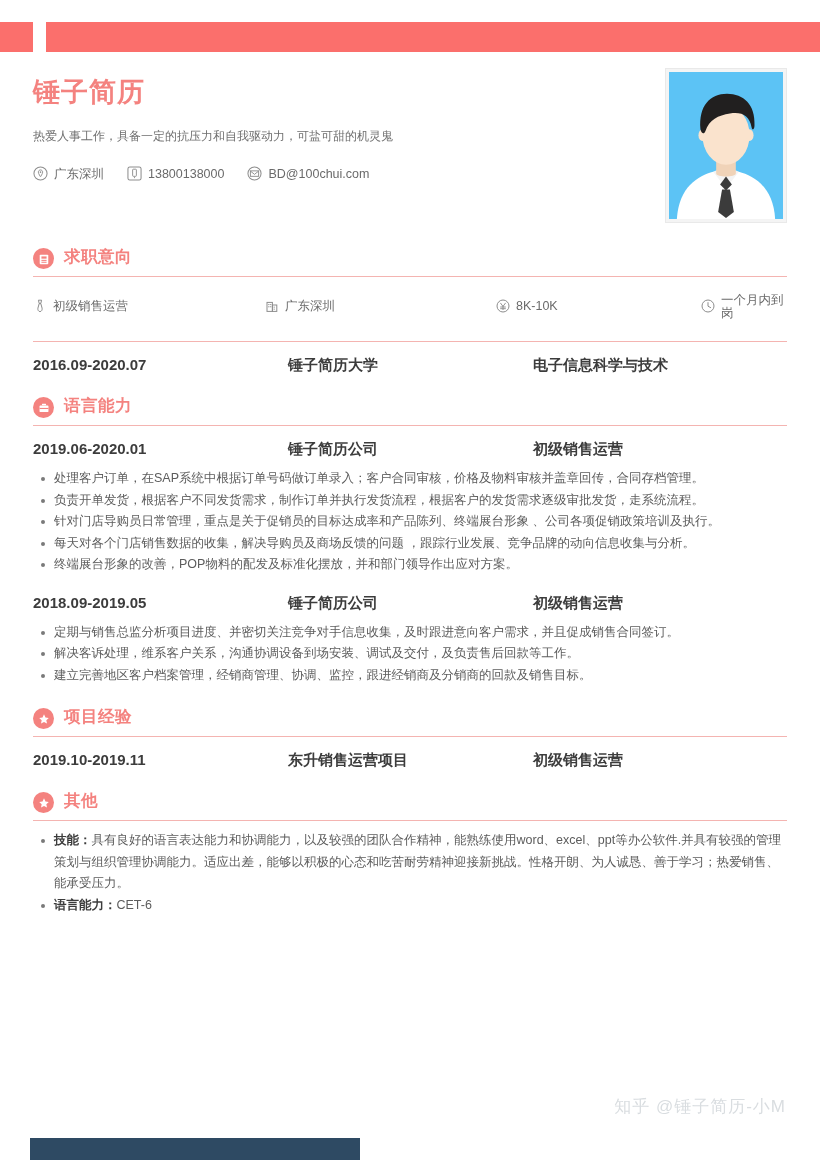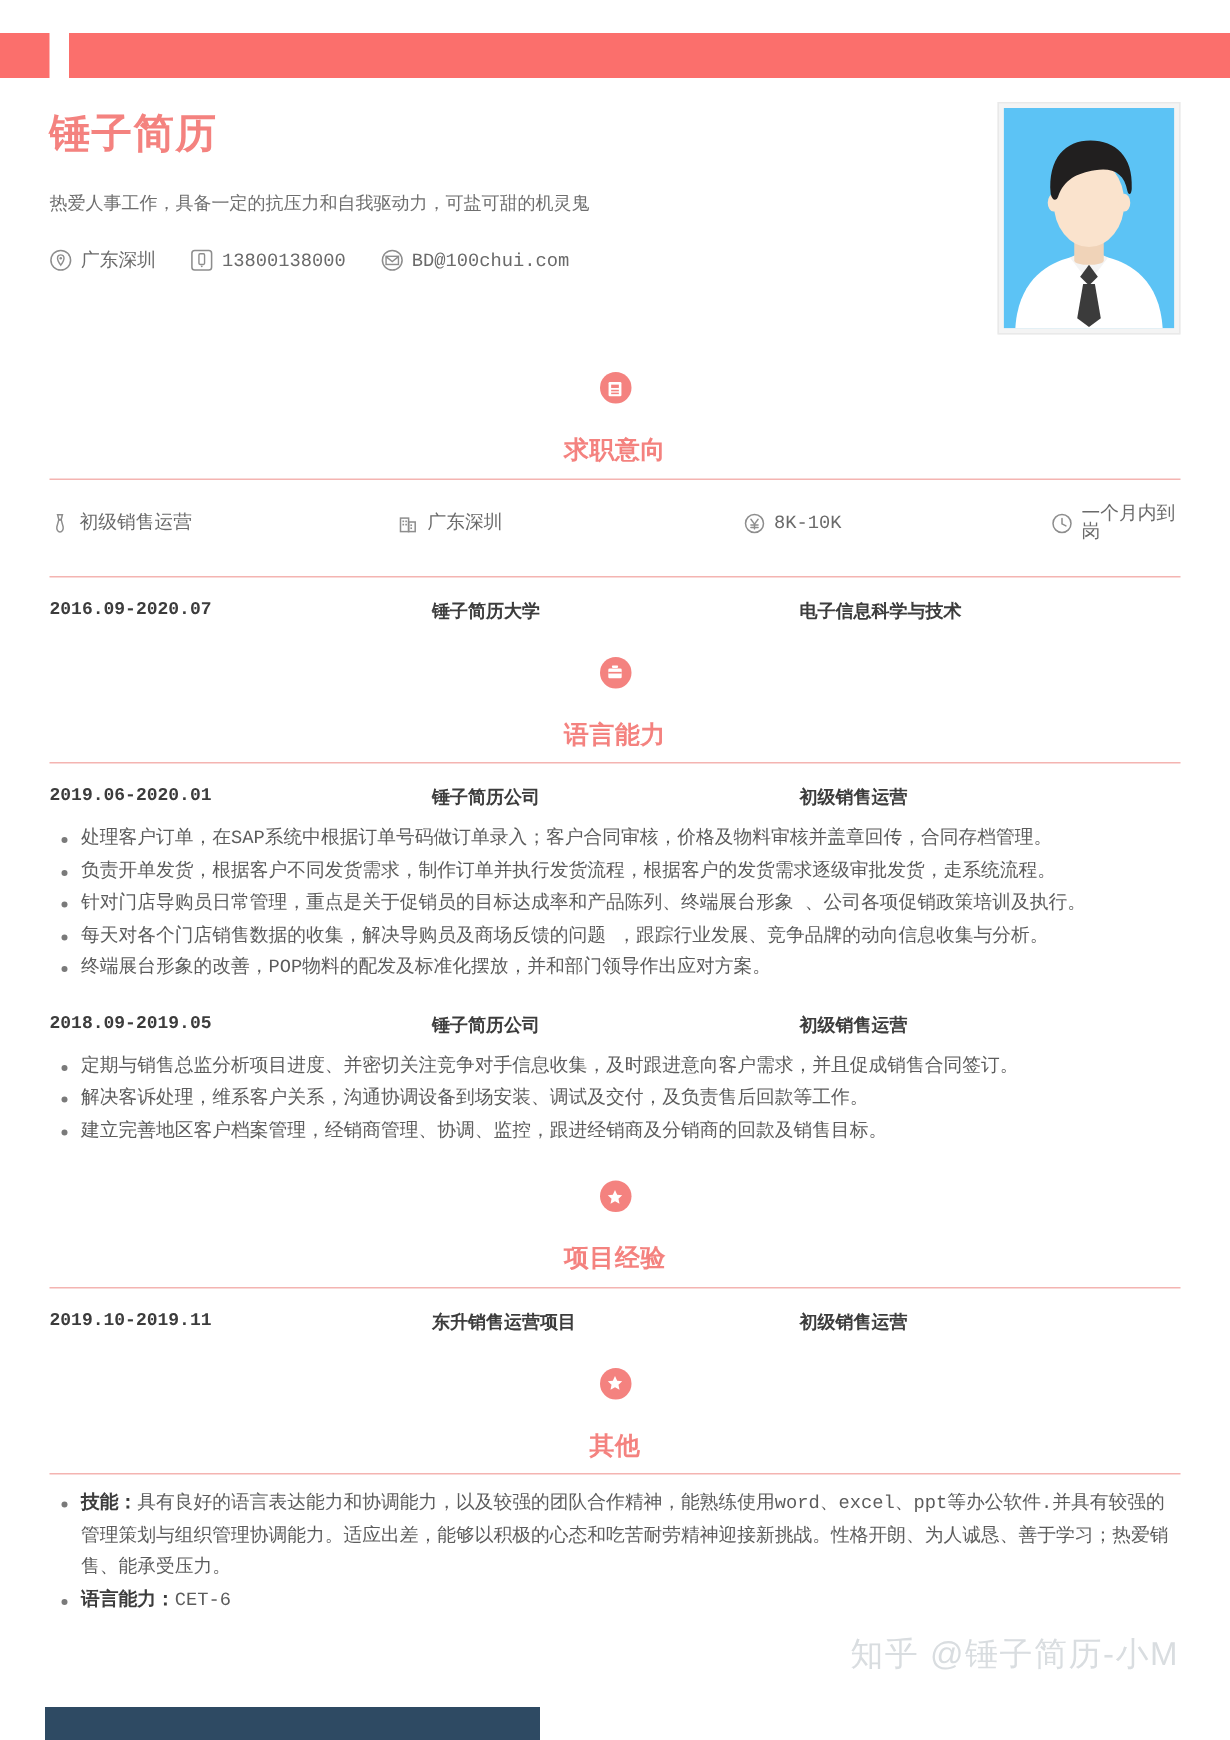--- a/index.html
+++ b/index.html
@@ -48,21 +48,21 @@
   }
 
   
   .page {
     position: absolute;
     left: 0;
     top: 52px;
     width: 820px;
   }
 
-  .inner { padding: 0 33px; font-family: Liberation Mono, monospace; }
+  .inner { padding: 0 33px; }
 
   
   .header {
     position: relative;
     padding-top: 24px;
     min-height: 150px;
   }
   .name {
     font-size: 27px;
     font-weight: 700;
@@ -110,24 +110,23 @@
     width: 100%;
     height: 100%;
     overflow: hidden;
     position: relative;
   }
 
   
   .section { margin-top: 22px; }
   .sec-head {
     display: flex;
-    align-items: center;
-    gap: 24px;
+    align-items: flex-start;
+    gap: 10px;
     position: relative;
-    flex-direction: column;
   }
   .sec-badge {
     width: 21px; height: 21px;
     border-radius: 50%;
     background: #f4827f;
     display: flex;
     align-items: center;
     justify-content: center;
     flex: 0 0 auto;
   }
@@ -142,21 +141,21 @@
   .sec-rule {
     height: 1px;
     background: #f4b4b1;
     margin-top: 7px;
     width: 100%;
   }
 
   
   .row3 {
     display: flex;
-    font-size: 12px;
+    font-size: 15px;
     font-weight: 700;
     color: #3c3c3c;
     margin-top: 14px;
   }
   .row3 .c1 { width: 255px; flex: 0 0 255px; }
   .row3 .c2 { width: 245px; flex: 0 0 245px; }
   .row3 .c3 { flex: 1 1 auto; }
 
   
   .intent-row {
@@ -201,21 +200,21 @@
   ul.bullets li b {
     color: #3c3c3c;
     font-weight: 700;
   }
 
   
   .watermark {
     position: absolute;
     right: 34px;
     bottom: 42px;
-    font-size: 22px;
+    font-size: 17px;
     color: #d9dde0;
     letter-spacing: 1px;
     white-space: nowrap;
   }
 
   .svgicon { display: block; }
 </style>
 </head>
 <body>
 

